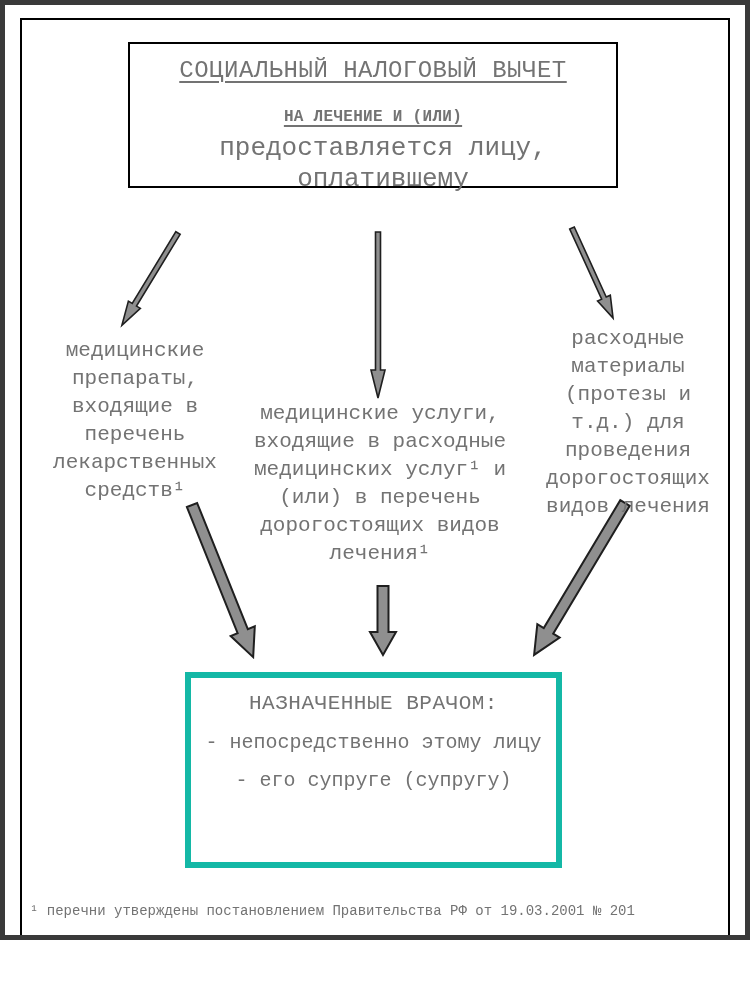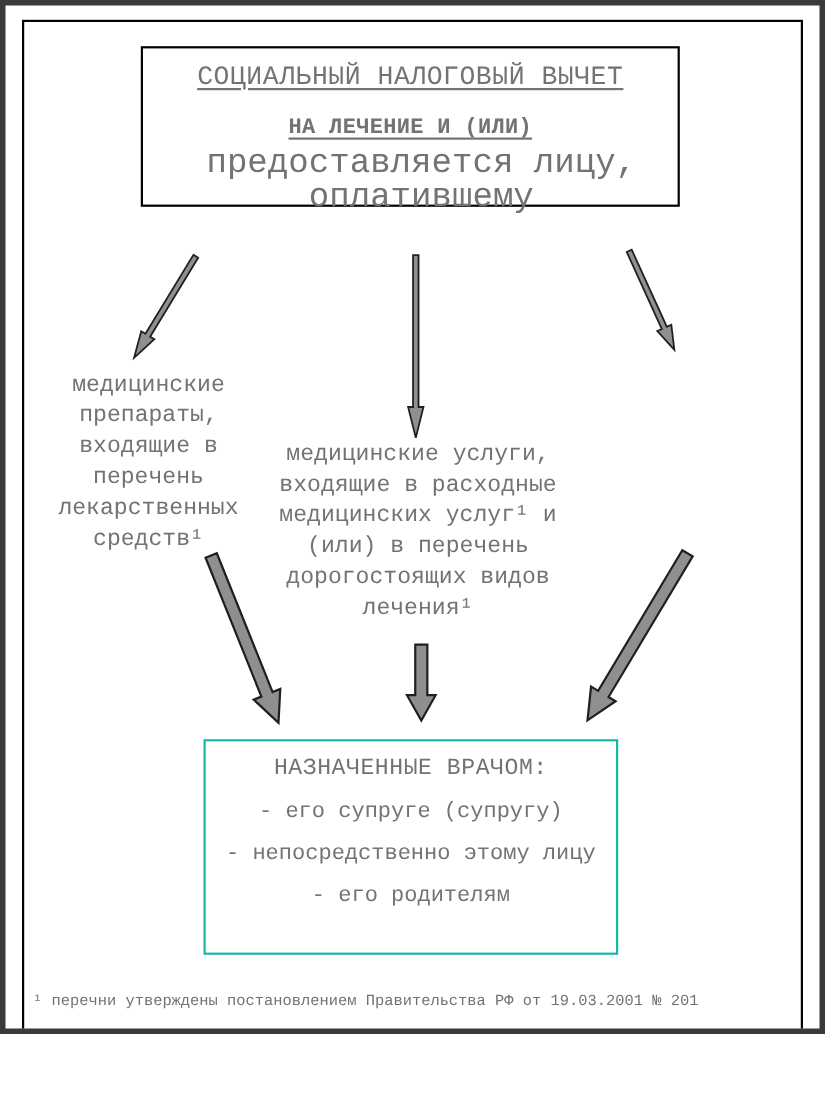--- a/index.html
+++ b/index.html
@@ -38,43 +38,43 @@
     padding-top: 13px;
   }
   .tb-heading {
     font-size: 24px; letter-spacing: 0.5px;
     text-decoration: underline;
     text-decoration-thickness: 2px;
     text-underline-offset: 4px;
     margin-bottom: 18px;
   }
   .tb-sub {
-    font-size: 20px; font-weight: bold; letter-spacing: 0.3px;
+    font-size: 16px; font-weight: bold; letter-spacing: 0.3px;
     line-height: 30px;
     text-decoration: underline;
     text-decoration-thickness: 2px;
     text-underline-offset: 4px;
   }
-  .tb-note { font-size: 31px; line-height: 31px; margin-top: 1px; padding-left: 20px; }
+  .tb-note { font-size: 26px; line-height: 31px; margin-top: 1px; padding-left: 20px; }
 
   .branch {
     position: absolute;
     font-size: 21px; line-height: 28px;
     text-align: center;
   }
   .branch-left   { left: 40px;  top: 332px; width: 180px; }
   .branch-middle { left: 247px; top: 395px; width: 256px; }
   .branch-right  { left: 528px; top: 320px; width: 190px; }
 
   .result-box {
     position: absolute;
     left: 180px; top: 667px;
     width: 377px; height: 196px;
     box-sizing: border-box;
-    border: 2px solid #14b8a6;
+    border: 6px solid #14b8a6;
     text-align: center;
     padding-top: 13px;
   }
   .rb-heading { font-size: 21px; letter-spacing: 0.5px; line-height: 26px; }
   .rb-item { font-size: 20px; line-height: 25px; margin-top: 13px; }
 
   .footnote {
     position: absolute;
     left: 25px; top: 893px;
     width: 690px;
@@ -98,22 +98,22 @@
   </svg>
 
   <div class="title-box">
     <div class="tb-heading">СОЦИАЛЬНЫЙ НАЛОГОВЫЙ ВЫЧЕТ</div>
     <div class="tb-sub">НА ЛЕЧЕНИЕ И (ИЛИ)</div>
     <div class="tb-note">предоставляется лицу, оплатившему</div>
   </div>
 
   <div class="branch branch-left">медицинские препараты, входящие в перечень лекарственных средств¹</div>
   <div class="branch branch-middle">медицинские услуги, входящие в расходные медицинских услуг¹ и (или) в перечень дорогостоящих видов лечения¹</div>
+  <div class="branch branch-right">расходные материалы (протезы и т.д.) для проведения дорогостоящих видов лечения</div>
 
   <div class="result-box">
     <div class="rb-heading">НАЗНАЧЕННЫЕ ВРАЧОМ:</div>
+    <div class="rb-item">- непосредственно этому лицу</div>
     <div class="rb-item">- его супруге (супругу)</div>
-    <div class="rb-item">- непосредственно этому лицу</div>
-    <div class="rb-item">- его родителям</div>
   </div>
 
   <div class="footnote">¹ перечни утверждены постановлением Правительства РФ от 19.03.2001 № 201</div>
 </div>
 
 </body></html>

